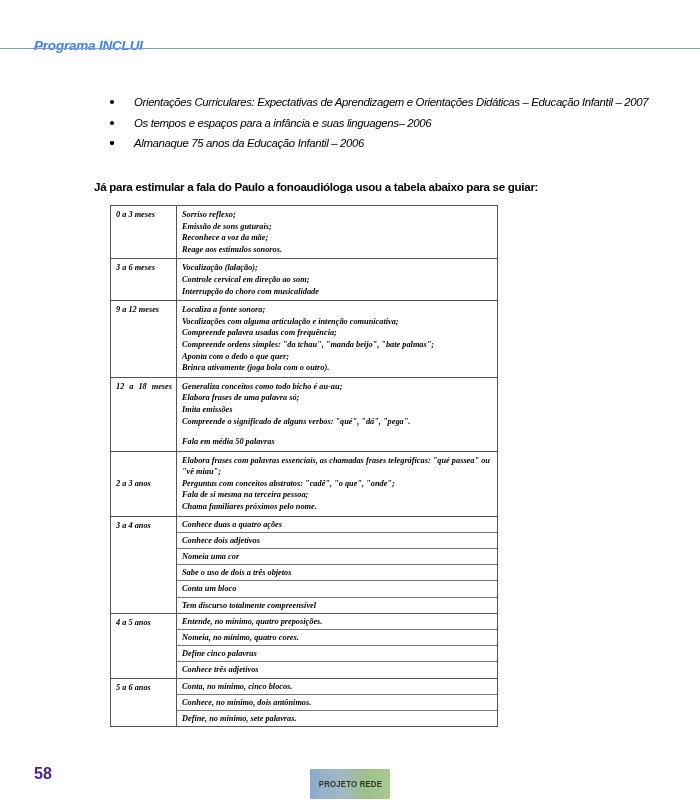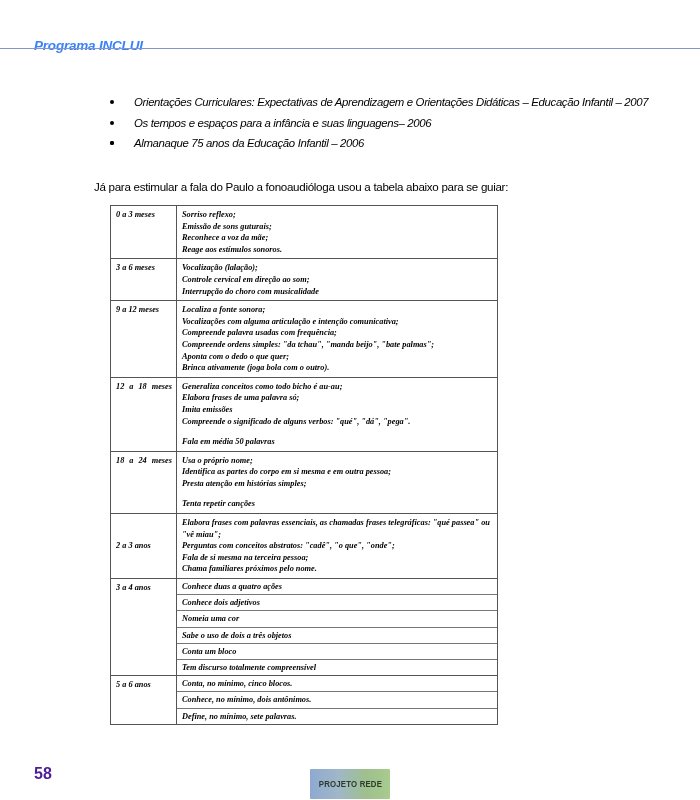--- a/index.html
+++ b/index.html
@@ -76,21 +76,21 @@
     border-radius: 50%;
     background: #000;
   }
 
   
   .intro-line {
     position: absolute;
     left: 94px;
     top: 180px;
     font-family: "Liberation Sans", sans-serif;
-    font-weight: normal;
+    font-weight: bold;
     font-size: 11.6px;
     letter-spacing: -0.3px;
     white-space: nowrap;
   }
 
   
   .milestones-table {
     position: absolute;
     left: 110px;
     top: 205px;
@@ -269,33 +269,20 @@
         <div class="items-cell">
           <p>Generaliza conceitos como todo bicho é au-au;</p>
           <p>Elabora frases de uma palavra só;</p>
           <p>Imita emissões</p>
           <p>Compreende o significado de alguns verbos: "qué", "dá", "pega".</p>
           <p class="spacer-before">Fala em média 50 palavras</p>
         </div>
       </td>
     </tr>
 
-    <tr>
-      <td>
-        <div class="age-cell justified">18 a 24 meses</div>
-      </td>
-      <td>
-        <div class="items-cell">
-          <p>Usa o próprio nome;</p>
-          <p>Identifica as partes do corpo em si mesma e em outra pessoa;</p>
-          <p>Presta atenção em histórias simples;</p>
-          <p class="spacer-before">Tenta repetir canções</p>
-        </div>
-      </td>
-    </tr>
 
     <tr>
       <td class="v-middle">
         <div class="age-cell">2 a 3 anos</div>
       </td>
       <td>
         <div class="items-cell">
           <p>Elabora frases com palavras essenciais, as chamadas frases telegráficas: "qué passea" ou "vê miau";</p>
           <p>Perguntas com conceitos abstratos: "cadê", "o que", "onde";</p>
           <p>Fala de si mesma na terceira pessoa;</p>
@@ -313,20 +300,33 @@
           <li>Conhece duas a quatro ações</li>
           <li>Conhece dois adjetivos</li>
           <li>Nomeia uma cor</li>
           <li>Sabe o uso de dois a três objetos</li>
           <li>Conta um bloco</li>
           <li>Tem discurso totalmente compreensível</li>
         </ul>
       </td>
     </tr>
 
+    <tr>
+      <td>
+        <div class="age-cell">4 a 5 anos</div>
+      </td>
+      <td class="sub-cell">
+        <ul class="sub-list">
+          <li>Entende, no mínimo, quatro preposições.</li>
+          <li>Nomeia, no mínimo, quatro cores.</li>
+          <li>Define cinco palavras</li>
+          <li>Conhece três adjetivos</li>
+        </ul>
+      </td>
+    </tr>
 
     <tr>
       <td>
         <div class="age-cell">5 a 6 anos</div>
       </td>
       <td class="sub-cell">
         <ul class="sub-list">
           <li>Conta, no mínimo, cinco blocos.</li>
           <li>Conhece, no mínimo, dois antônimos.</li>
           <li>Define, no mínimo, sete palavras.</li>

